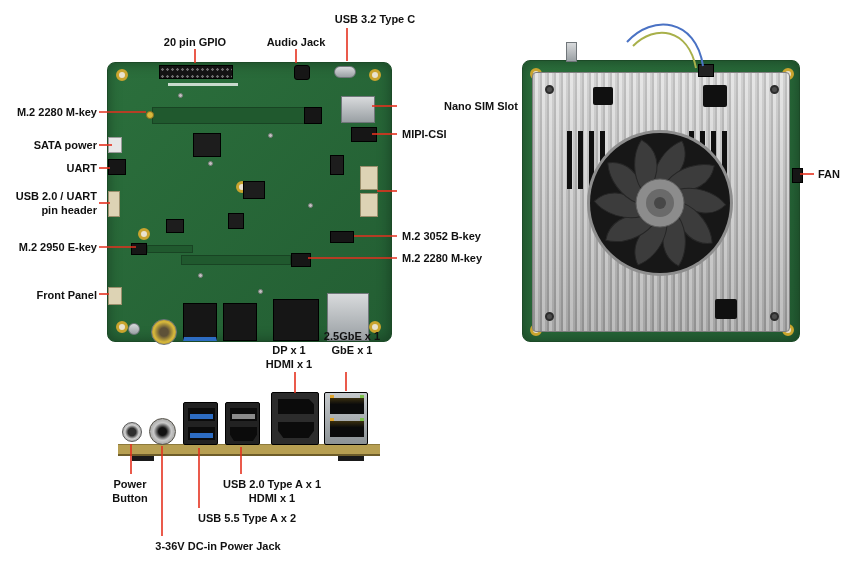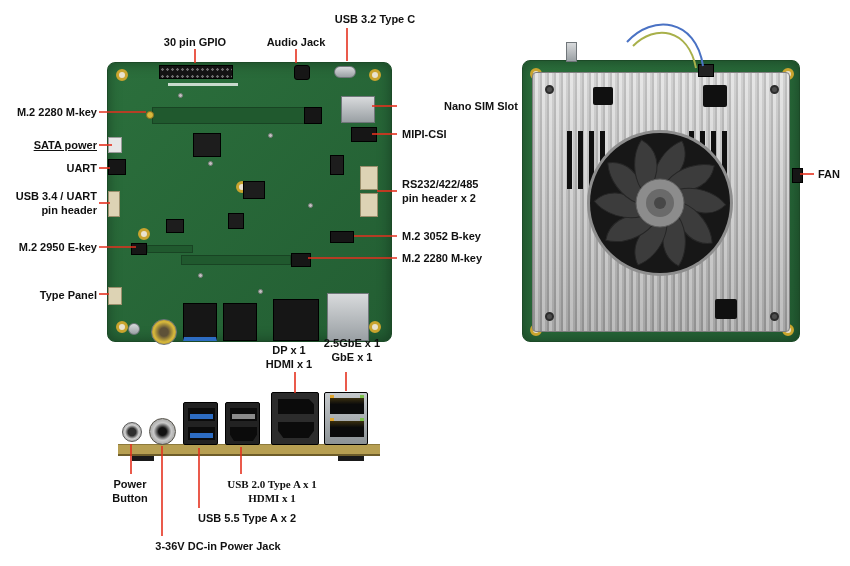--- a/index.html
+++ b/index.html
@@ -219,45 +219,43 @@
     <line class="callout-line" x1="800" y1="174" x2="814" y2="174"></line>
     <line class="callout-line" x1="295" y1="372" x2="295" y2="393"></line>
     <line class="callout-line" x1="346" y1="372" x2="346" y2="391"></line>
     <line class="callout-line" x1="131" y1="474" x2="131" y2="444"></line>
     <line class="callout-line" x1="241" y1="474" x2="241" y2="447"></line>
     <line class="callout-line" x1="199" y1="508" x2="199" y2="448"></line>
     <line class="callout-line" x1="162" y1="536" x2="162" y2="446"></line>
   </svg>
 
   <div class="lbl c" style="left:375px;top:12px;">USB 3.2 Type C</div>
-  <div class="lbl c" style="left:195px;top:35px;">30 pin GPIO</div>
+  <div class="lbl c" style="left:195px;top:35px;">20 pin GPIO</div>
   <div class="lbl c" style="left:296px;top:35px;">Audio Jack</div>
 
   <div class="lbl l" style="left:402px;top:99px;padding-left:42px;">Nano SIM Slot</div>
   <div class="lbl l" style="left:402px;top:127px;">MIPI-CSI</div>
-  <div class="lbl l" style="left:402px;top:177px;">RS232/422/485
-pin header x 2</div>
   <div class="lbl l" style="left:402px;top:229px;">M.2 3052 B-key</div>
   <div class="lbl l" style="left:402px;top:251px;">M.2 2280 M-key</div>
 
   <div class="lbl r" style="right:753px;top:105px;">M.2 2280 M-key</div>
-  <div class="lbl r" style="right:753px;top:138px;text-decoration:underline;">SATA power</div>
+  <div class="lbl r" style="right:753px;top:138px;">SATA power</div>
   <div class="lbl r" style="right:753px;top:161px;">UART</div>
-  <div class="lbl r" style="right:753px;top:189px;">USB 3.4 / UART
+  <div class="lbl r" style="right:753px;top:189px;">USB 2.0 / UART
 pin header</div>
   <div class="lbl r" style="right:753px;top:240px;">M.2 2950 E-key</div>
-  <div class="lbl r" style="right:753px;top:288px;">Type Panel</div>
+  <div class="lbl r" style="right:753px;top:288px;">Front Panel</div>
 
   <div class="lbl l" style="left:818px;top:167px;">FAN</div>
 
   <div class="lbl c" style="left:289px;top:343px;">DP x 1
 HDMI x 1</div>
-  <div class="lbl c" style="left:352px;top:336px;">2.5GbE x 1
+  <div class="lbl c" style="left:352px;top:329px;">2.5GbE x 1
 GbE x 1</div>
 
   <div class="lbl c" style="left:130px;top:477px;">Power
 Button</div>
-  <div class="lbl c" style="left:272px;top:477px;font-family:Liberation Serif, serif;">USB 2.0 Type A x 1
+  <div class="lbl c" style="left:272px;top:477px;">USB 2.0 Type A x 1
 HDMI x 1</div>
   <div class="lbl c" style="left:247px;top:511px;">USB 5.5 Type A x 2</div>
   <div class="lbl c" style="left:218px;top:539px;">3-36V DC-in Power Jack</div>
 
 </div>
 
 </body></html>

